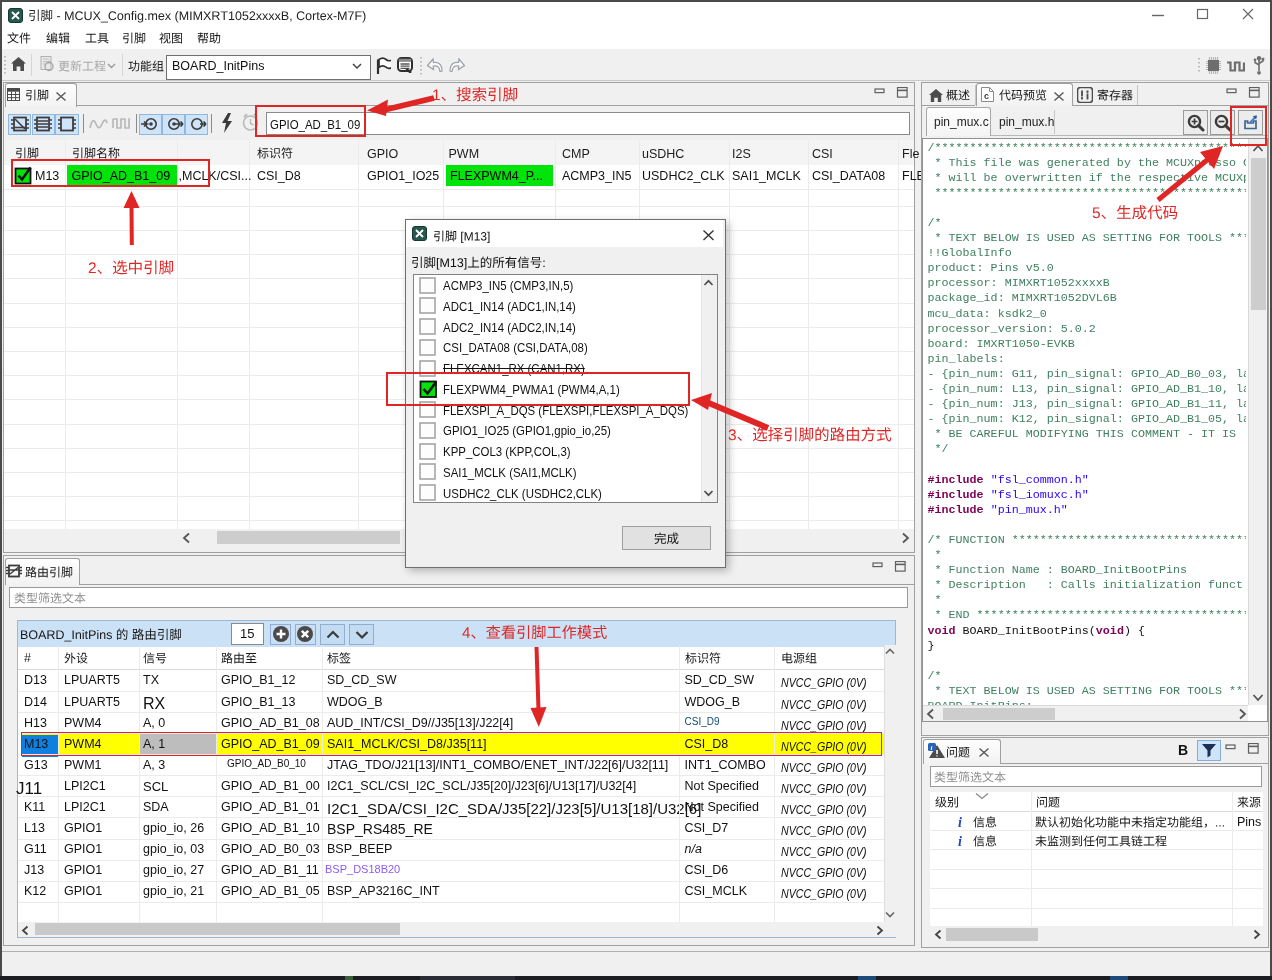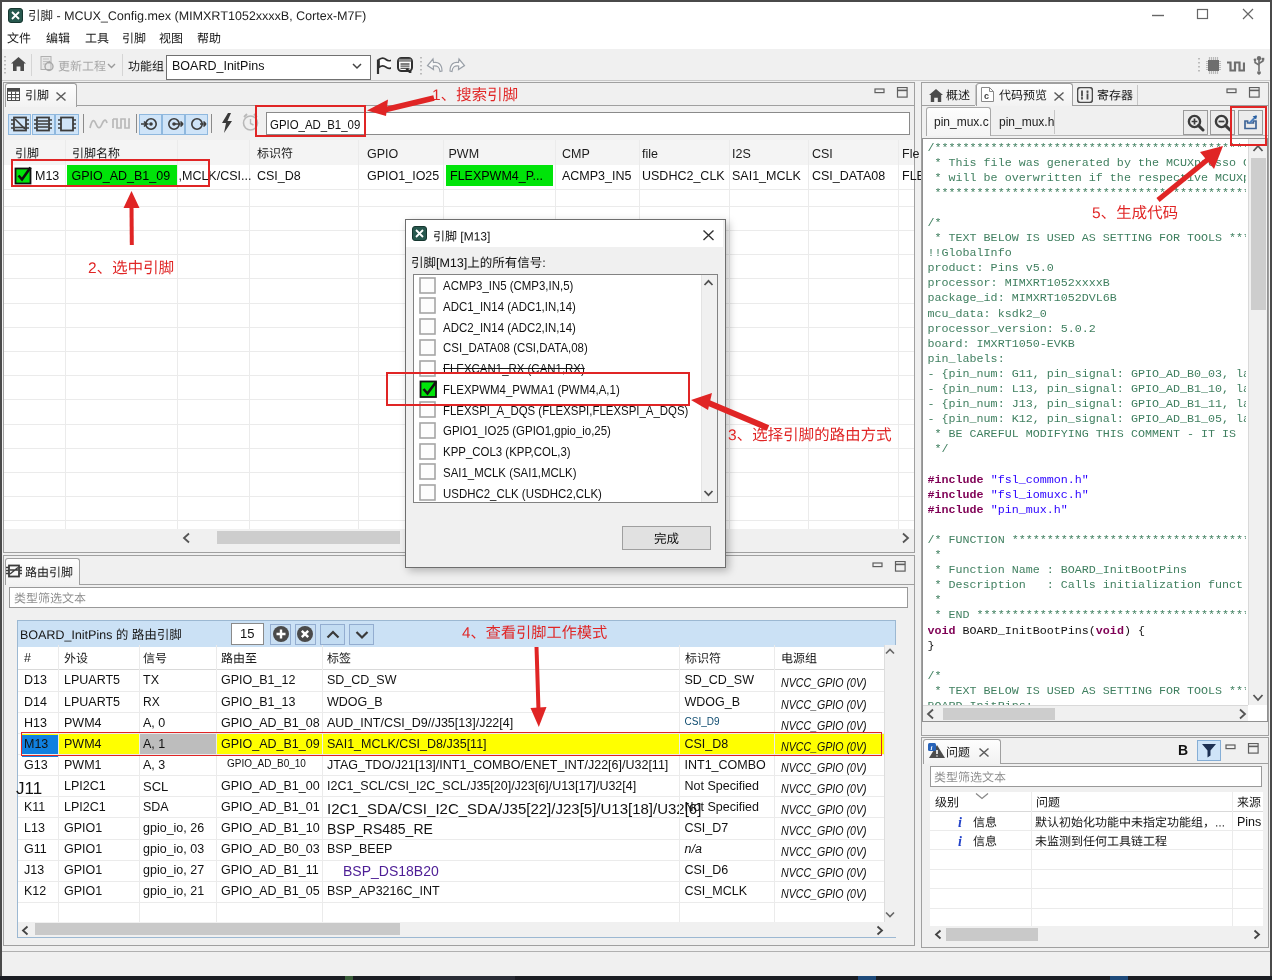--- a/index.html
+++ b/index.html
@@ -415,21 +415,21 @@
     <svg class="t" style="left:257.0px;top:144.52px;" width="38.0" height="16.20">
       <g fill="#1b1b1b" transform="translate(0,12.48) scale(0.012000,-0.012000)">
         <use href="#g51" x="0"></use>
         <use href="#g52" x="1000"></use>
         <use href="#g53" x="2000"></use>
       </g>
     </svg>
     <div style="left:367px;top:146.5px;font-size:12.5px;color:#1b1b1b">GPIO</div>
     <div style="left:448.5px;top:146.5px;font-size:12.5px;color:#1b1b1b">PWM</div>
     <div style="left:562px;top:146.5px;font-size:12.5px;color:#1b1b1b">CMP</div>
-    <div style="left:642px;top:146.5px;font-size:12.5px;color:#1b1b1b">file</div>
+    <div style="left:642px;top:146.5px;font-size:12.5px;color:#1b1b1b">uSDHC</div>
     <div style="left:732px;top:146.5px;font-size:12.5px;color:#1b1b1b">I2S</div>
     <div style="left:812px;top:146.5px;font-size:12.5px;color:#1b1b1b">CSI</div>
     <div style="left:902px;top:146.5px;font-size:12.5px;color:#1b1b1b">Fle</div>
     <div style="left:4px;top:165px;width:910px;height:364px;background:#fff"></div>
     <div style="left:65px;top:140px;width:1px;height:389px;background:#ebebeb"></div>
     <div style="left:177px;top:140px;width:1px;height:389px;background:#ebebeb"></div>
     <div style="left:249px;top:140px;width:1px;height:389px;background:#ebebeb"></div>
     <div style="left:358px;top:140px;width:1px;height:389px;background:#ebebeb"></div>
     <div style="left:443px;top:140px;width:1px;height:389px;background:#ebebeb"></div>
     <div style="left:555px;top:140px;width:1px;height:389px;background:#ebebeb"></div>
@@ -726,21 +726,21 @@
     <div style="left:24px;top:673.4000000000001px;font-size:12.5px;color:#111;white-space:nowrap">D13</div>
     <div style="left:64px;top:673.4000000000001px;font-size:12.5px;color:#111;white-space:nowrap">LPUART5</div>
     <div style="left:143px;top:673.4000000000001px;font-size:12.5px;color:#111;white-space:nowrap">TX</div>
     <div style="left:221px;top:673.4000000000001px;font-size:12.5px;color:#111;white-space:nowrap">GPIO_B1_12</div>
     <div style="left:327px;top:673.4000000000001px;font-size:12.5px;color:#111;white-space:nowrap">SD_CD_SW</div>
     <div style="left:684.5px;top:673.4000000000001px;font-size:12.5px;color:#111;white-space:nowrap">SD_CD_SW</div>
     <div style="left:781px;top:673.4000000000001px;white-space:nowrap"><i style="font-family:'Liberation Sans';font-size:12.5px;color:#111;display:inline-block;transform:scaleX(0.85);transform-origin:0 0">NVCC_GPIO (0V)</i></div>
     <div style="left:17.5px;top:690.8000000000001px;width:866.5px;height:1px;background:#ebebeb"></div>
     <div style="left:24px;top:694.5000000000001px;font-size:12.5px;color:#111;white-space:nowrap">D14</div>
     <div style="left:64px;top:694.5000000000001px;font-size:12.5px;color:#111;white-space:nowrap">LPUART5</div>
-    <div style="left:143px;top:694.5000000000001px;font-size:12px;color:#111;white-space:nowrap">RX</div>
+    <div style="left:143px;top:694.5000000000001px;font-size:16px;color:#111;white-space:nowrap">RX</div>
     <div style="left:221px;top:694.5000000000001px;font-size:12.5px;color:#111;white-space:nowrap">GPIO_B1_13</div>
     <div style="left:327px;top:694.5000000000001px;font-size:12.5px;color:#111;white-space:nowrap">WDOG_B</div>
     <div style="left:684.5px;top:694.5000000000001px;font-size:12.5px;color:#111;white-space:nowrap">WDOG_B</div>
     <div style="left:781px;top:694.5000000000001px;white-space:nowrap"><i style="font-family:'Liberation Sans';font-size:12.5px;color:#111;display:inline-block;transform:scaleX(0.85);transform-origin:0 0">NVCC_GPIO (0V)</i></div>
     <div style="left:17.5px;top:711.9000000000001px;width:866.5px;height:1px;background:#ebebeb"></div>
     <div style="left:24px;top:715.6000000000001px;font-size:12.5px;color:#111;white-space:nowrap">H13</div>
     <div style="left:64px;top:715.6000000000001px;font-size:12.5px;color:#111;white-space:nowrap">PWM4</div>
     <div style="left:143px;top:715.6000000000001px;font-size:12.5px;color:#111;white-space:nowrap">A, 0</div>
     <div style="left:221px;top:715.6000000000001px;font-size:12.5px;color:#111;white-space:nowrap">GPIO_AD_B1_08</div>
     <div style="left:327px;top:715.6000000000001px;font-size:12.5px;color:#111;white-space:nowrap">AUD_INT/CSI_D9//J35[13]/J22[4]</div>
@@ -795,21 +795,21 @@
     <div style="left:143px;top:842.2px;font-size:12.5px;color:#111;white-space:nowrap">gpio_io, 03</div>
     <div style="left:221px;top:842.2px;font-size:12.5px;color:#111;white-space:nowrap">GPIO_AD_B0_03</div>
     <div style="left:327px;top:842.2px;font-size:12.5px;color:#111;white-space:nowrap">BSP_BEEP</div>
     <div style="left:684.5px;top:842.2px;font-size:12.5px;color:#111;white-space:nowrap;font-style:italic">n/a</div>
     <div style="left:781px;top:842.2px;white-space:nowrap"><i style="font-family:'Liberation Sans';font-size:12.5px;color:#111;display:inline-block;transform:scaleX(0.85);transform-origin:0 0">NVCC_GPIO (0V)</i></div>
     <div style="left:17.5px;top:859.6px;width:866.5px;height:1px;background:#ebebeb"></div>
     <div style="left:24px;top:863.3000000000001px;font-size:12.5px;color:#111;white-space:nowrap">J13</div>
     <div style="left:64px;top:863.3000000000001px;font-size:12.5px;color:#111;white-space:nowrap">GPIO1</div>
     <div style="left:143px;top:863.3000000000001px;font-size:12.5px;color:#111;white-space:nowrap">gpio_io, 27</div>
     <div style="left:221px;top:863.3000000000001px;font-size:12.5px;color:#111;white-space:nowrap">GPIO_AD_B1_11</div>
-    <div style="left:343px;top:863.3000000000001px;font-size:14px;color:#4c1d95;white-space:nowrap">BSP_DS18B20</div>
+    <div style="left:325px;top:863.3000000000001px;font-size:11px;color:#8b5cf6;white-space:nowrap">BSP_DS18B20</div>
     <div style="left:684.5px;top:863.3000000000001px;font-size:12.5px;color:#111;white-space:nowrap">CSI_D6</div>
     <div style="left:781px;top:863.3000000000001px;white-space:nowrap"><i style="font-family:'Liberation Sans';font-size:12.5px;color:#111;display:inline-block;transform:scaleX(0.85);transform-origin:0 0">NVCC_GPIO (0V)</i></div>
     <div style="left:17.5px;top:880.7px;width:866.5px;height:1px;background:#ebebeb"></div>
     <div style="left:24px;top:884.4000000000001px;font-size:12.5px;color:#111;white-space:nowrap">K12</div>
     <div style="left:64px;top:884.4000000000001px;font-size:12.5px;color:#111;white-space:nowrap">GPIO1</div>
     <div style="left:143px;top:884.4000000000001px;font-size:12.5px;color:#111;white-space:nowrap">gpio_io, 21</div>
     <div style="left:221px;top:884.4000000000001px;font-size:12.5px;color:#111;white-space:nowrap">GPIO_AD_B1_05</div>
     <div style="left:327px;top:884.4000000000001px;font-size:12.5px;color:#111;white-space:nowrap">BSP_AP3216C_INT</div>
     <div style="left:684.5px;top:884.4000000000001px;font-size:12.5px;color:#111;white-space:nowrap">CSI_MCLK</div>
     <div style="left:781px;top:884.4000000000001px;white-space:nowrap"><i style="font-family:'Liberation Sans';font-size:12.5px;color:#111;display:inline-block;transform:scaleX(0.85);transform-origin:0 0">NVCC_GPIO (0V)</i></div>

